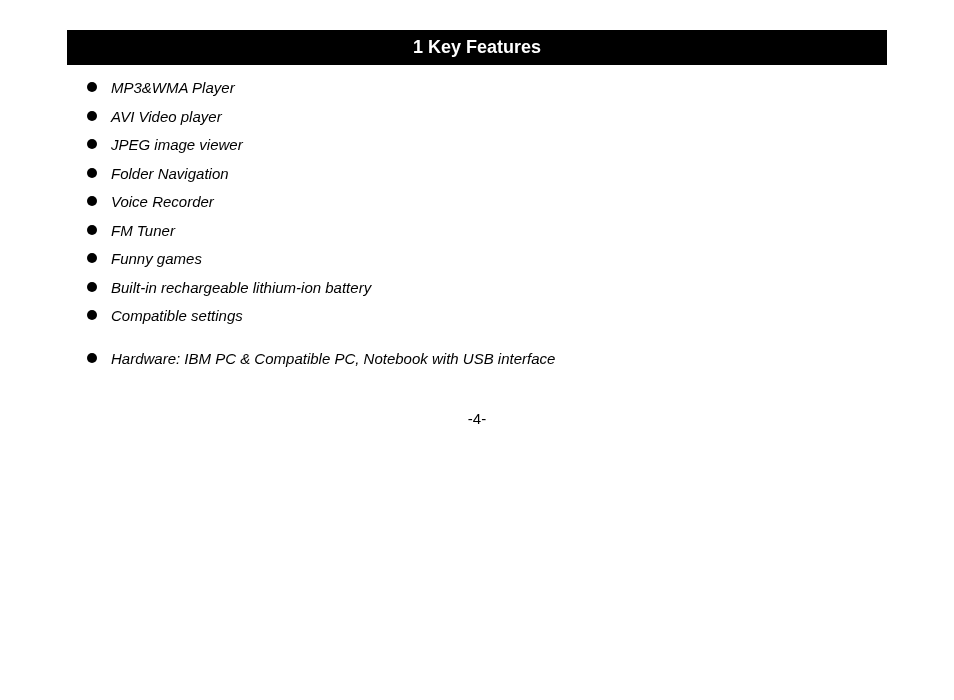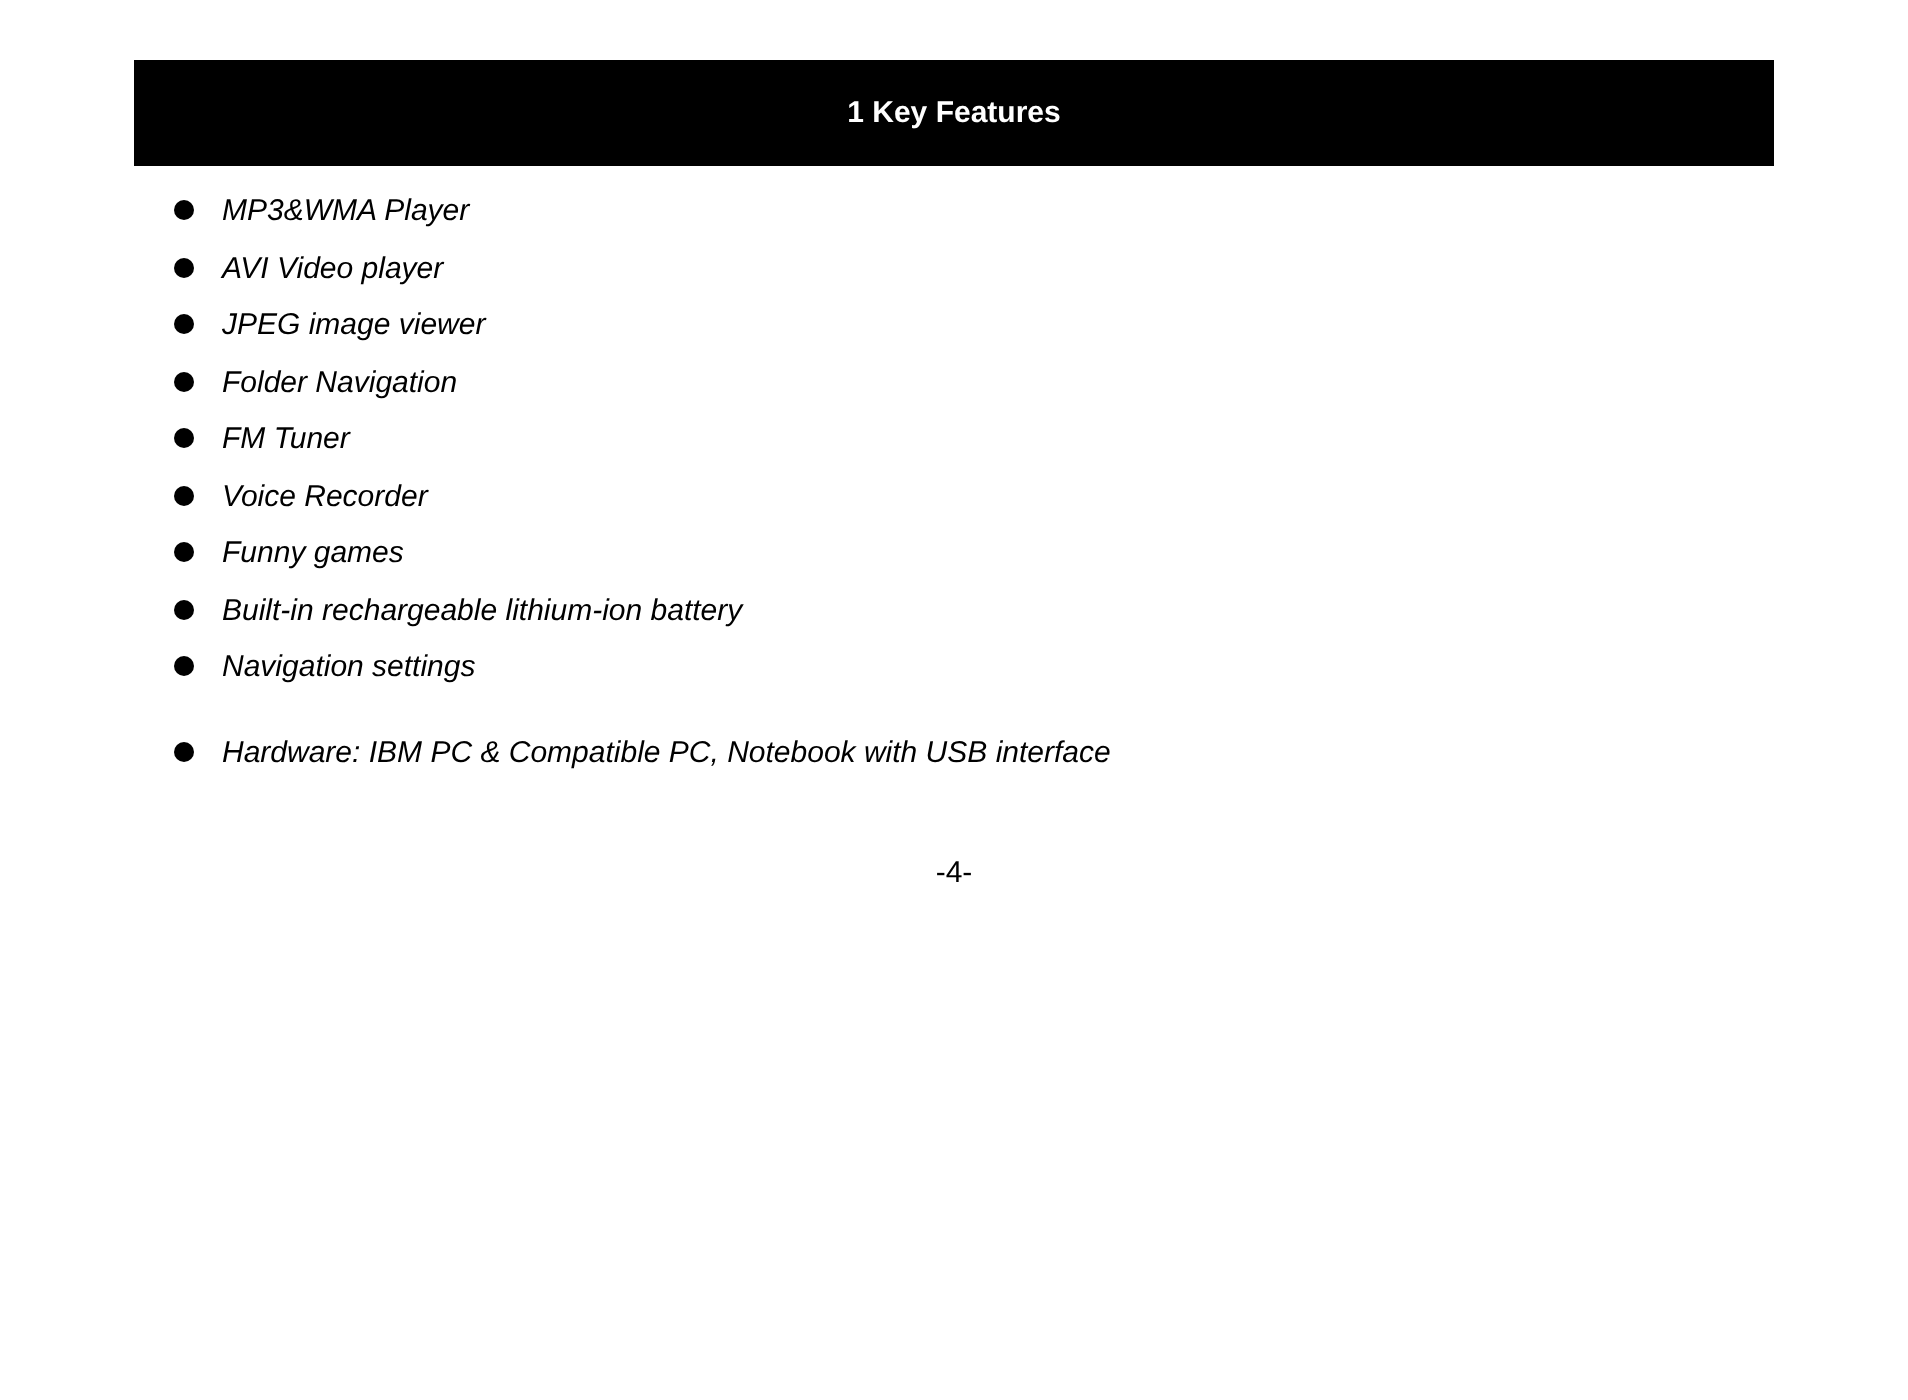--- a/index.html
+++ b/index.html
@@ -23,22 +23,22 @@
     .page-container {
       width: 860px;
       padding: 30px 20px;
       position: relative;
     }
 
     .section-header {
       background: #000000;
       color: #ffffff;
       font-weight: bold;
-      font-size: 15px;
-      padding: 18px 0;
+      font-size: 18px;
+      padding: 7px 0;
       text-align: center;
       margin-bottom: 12px;
     }
 
     .bullet-list {
       list-style: none;
       padding: 0;
       margin: 0 0 20px 20px;
       font-style: italic;
     }
@@ -91,37 +91,37 @@
     <li>
       <span class="bullet-dot"></span>
       <span>JPEG image viewer</span>
     </li>
     <li>
       <span class="bullet-dot"></span>
       <span>Folder Navigation</span>
     </li>
     <li>
       <span class="bullet-dot"></span>
-      <span>FM Tuner</span>
+      <span>Voice Recorder</span>
     </li>
     <li>
       <span class="bullet-dot"></span>
-      <span>Voice Recorder</span>
+      <span>FM Tuner</span>
     </li>
     <li>
       <span class="bullet-dot"></span>
       <span>Funny games</span>
     </li>
     <li>
       <span class="bullet-dot"></span>
       <span>Built-in rechargeable lithium-ion battery</span>
     </li>
     <li>
       <span class="bullet-dot"></span>
-      <span>Navigation settings</span>
+      <span>Compatible settings</span>
     </li>
   </ul>
 
 
   <ul class="bullet-list">
     <li>
       <span class="bullet-dot"></span>
       <span>Hardware: IBM PC &amp; Compatible PC, Notebook with USB interface</span>
     </li>
   </ul>

